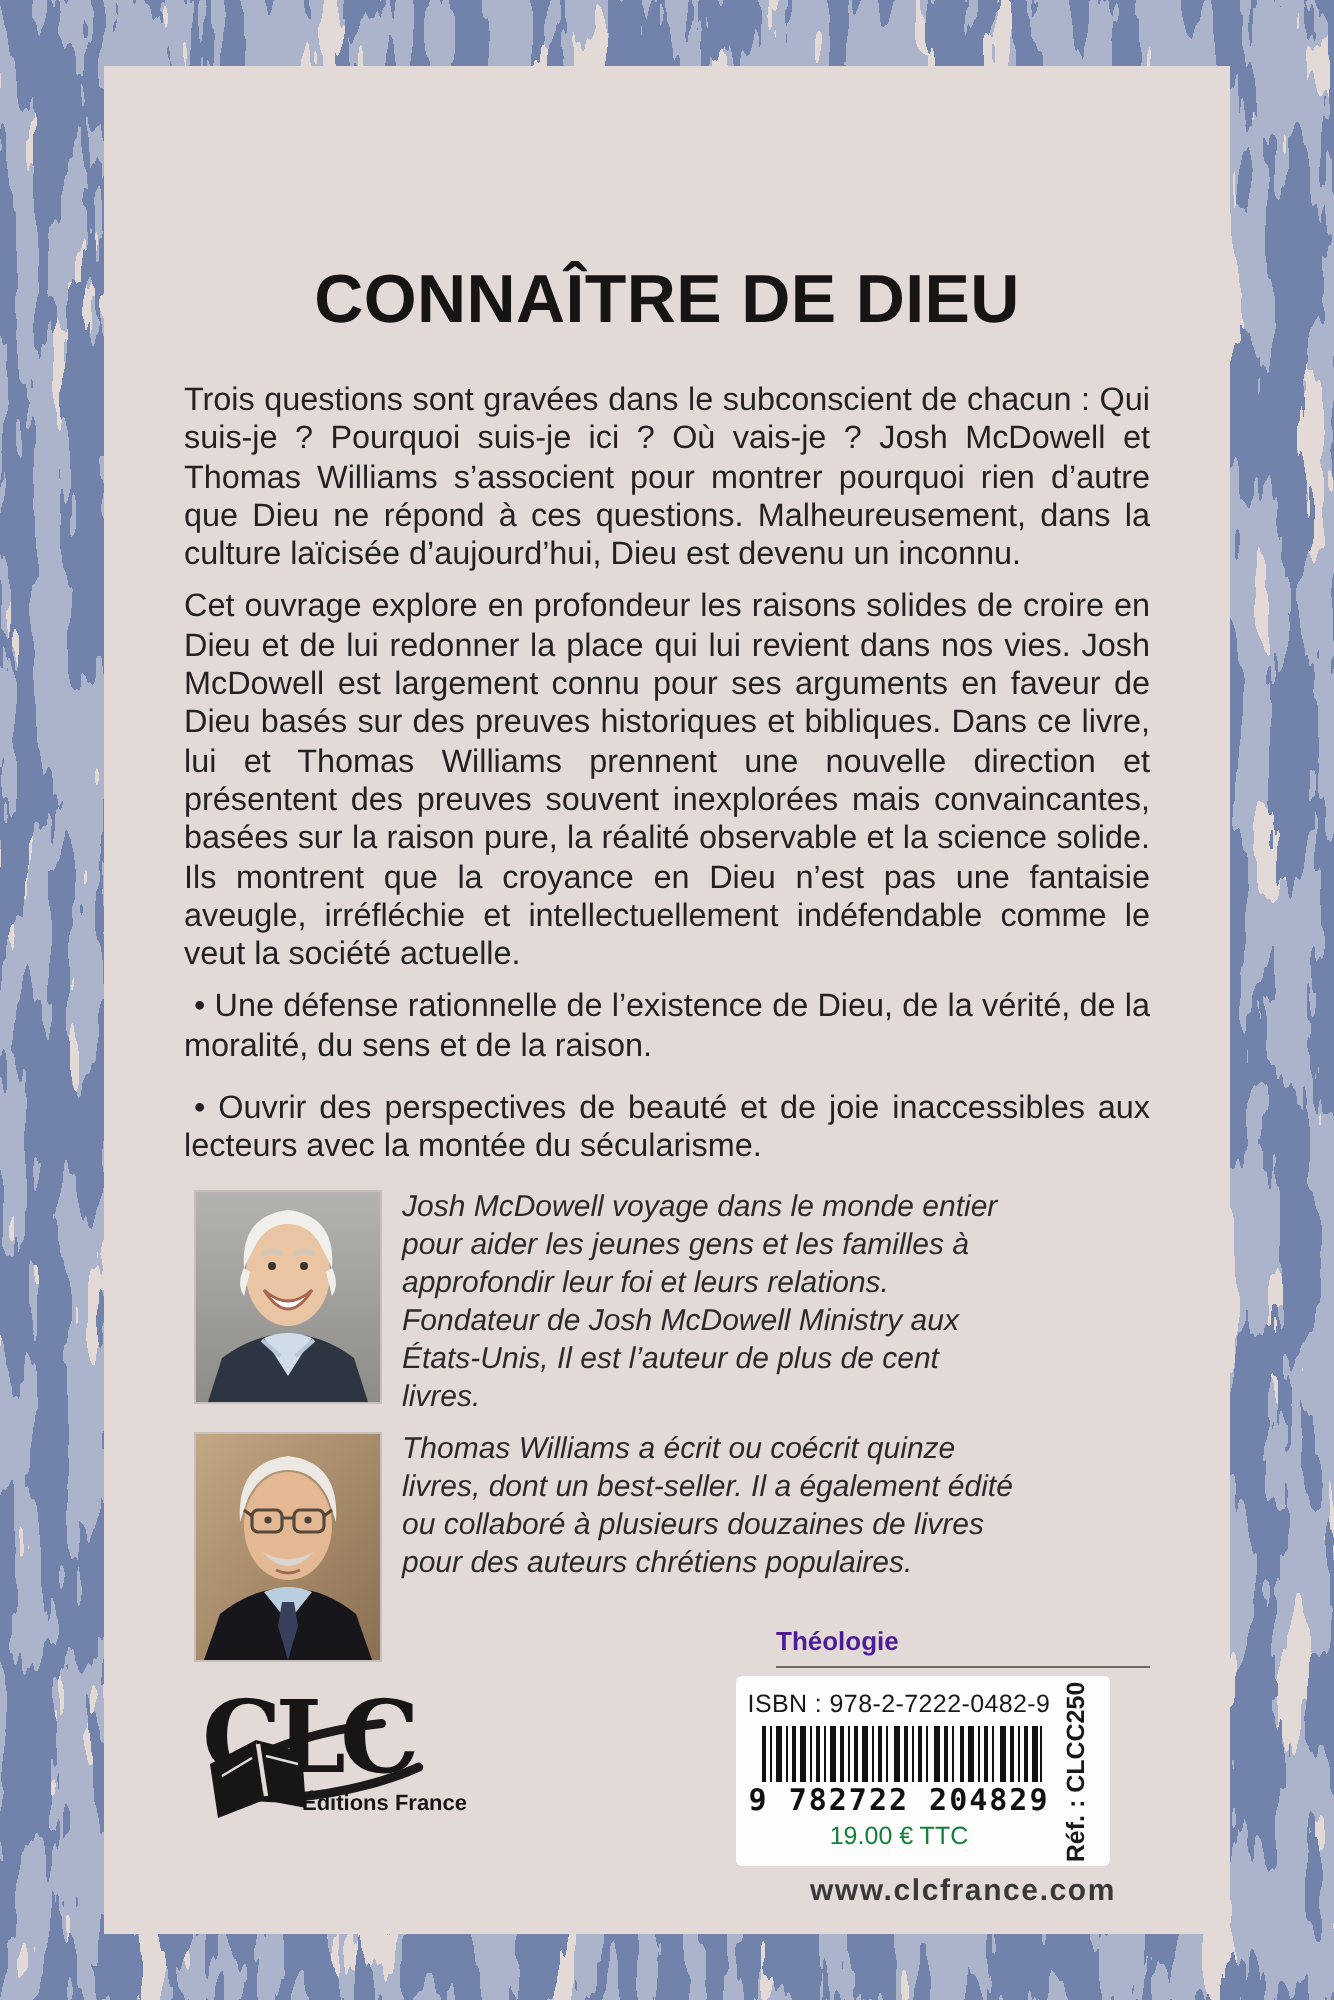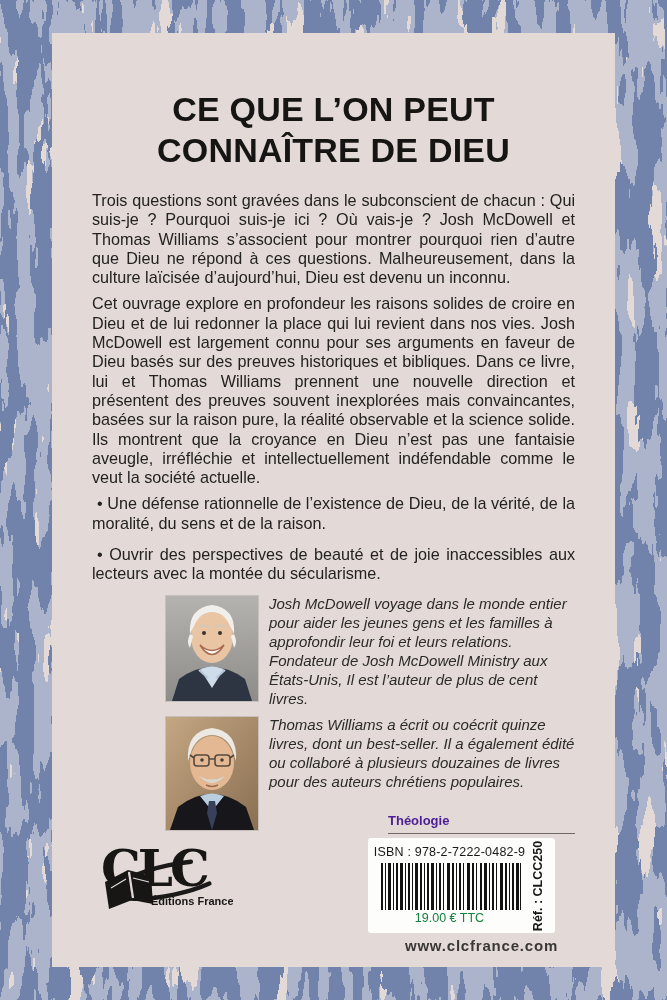--- a/index.html
+++ b/index.html
@@ -20,21 +20,21 @@
   .synopsis p{
     margin:0 0 7px;font-size:16.2px;line-height:19.3px;
     text-align:justify;color:#232220;
   }
   .synopsis p:first-child{margin-top:18px;}
   .bullet{
     margin:5px 0 12px;font-size:16.2px;line-height:19.3px;
     text-align:justify;text-indent:5px;color:#232220;
   }
   .authors{margin:6px 0 0 6px;}
-  .author-row{display:flex;gap:11px;margin-bottom:9px;align-items:flex-start;justify-content:flex-end;}
+  .author-row{display:flex;gap:11px;margin-bottom:9px;align-items:flex-start;}
   .photo{flex:0 0 auto;display:block;outline:1px solid rgba(0,0,0,.12);}
   .bio{
     font-style:italic;font-size:15px;line-height:19px;
     color:#2b2a28;max-width:306px;margin-top:-2px;
   }
   
   .clc-logo{position:absolute;left:47px;top:811px;width:134px;height:70px;}
   .category{position:absolute;left:336px;top:780px;font-size:13px;font-weight:700;color:#4c1d95;}
   .cat-rule{position:absolute;left:336px;top:800px;width:187px;height:1px;background:#6e6965;}
   .barcode-box{
@@ -94,21 +94,21 @@
       <rect x="0" y="0" width="62" height="1000" fill="#7183ab"></rect>
       <rect x="603" y="0" width="64" height="1000" fill="#7183ab"></rect>
       <rect x="0" y="0" width="667" height="42" fill="#7183ab"></rect>
       <rect x="0" y="953" width="667" height="47" fill="#7183ab"></rect>
     </g>
   </svg>
 
   <div class="panel">
 
     <h1 class="title">
-      <span>CE QUE L’ON PEUT</span><br>
+      <br>
       <span>CONNAÎTRE DE DIEU</span>
     </h1>
 
     <div class="synopsis">
       <p>Trois questions sont gravées dans le subconscient de chacun : Qui suis-je ? Pourquoi suis-je ici ? Où vais-je ? Josh McDowell et Thomas Williams s’associent pour montrer pourquoi rien d’autre que Dieu ne répond à ces questions. Malheureusement, dans la culture laïcisée d’aujourd’hui, Dieu est devenu un inconnu.</p>
       <p>Cet ouvrage explore en profondeur les raisons solides de croire en Dieu et de lui redonner la place qui lui revient dans nos vies. Josh McDowell est largement connu pour ses arguments en faveur de Dieu basés sur des preuves historiques et bibliques. Dans ce livre, lui et Thomas Williams prennent une nouvelle direction et présentent des preuves souvent inexplorées mais convaincantes, basées sur la raison pure, la réalité observable et la science solide. Ils montrent que la croyance en Dieu n’est pas une fantaisie aveugle, irréfléchie et intellectuellement indéfendable comme le veut la société actuelle.</p>
     </div>
 
     <p class="bullet">• Une défense rationnelle de l’existence de Dieu, de la vérité, de la moralité, du sens et de la raison.</p>
     <p class="bullet">• Ouvrir des perspectives de beauté et de joie inaccessibles aux lecteurs avec la montée du sécularisme.</p>
@@ -215,20 +215,21 @@
             <rect x="111" width="2" height="47"></rect>
             <rect x="115" width="1" height="47"></rect>
           <rect x="119" width="3" height="47"></rect>
             <rect x="124" width="2" height="47"></rect>
             <rect x="128" width="1" height="47"></rect>
           <rect x="131" width="2" height="47"></rect>
             <rect x="135" width="3" height="47"></rect>
             <rect x="139" width="1" height="47"></rect>
         </g>
       </svg>
+      <div class="digits">9 782722 204829</div>
       <div class="price">19.00 € TTC</div>
       <div class="ref">Réf. : CLCC250</div>
     </div>
 
     <div class="website">www.clcfrance.com</div>
 
   </div>
 </div>
 
 </body></html>

